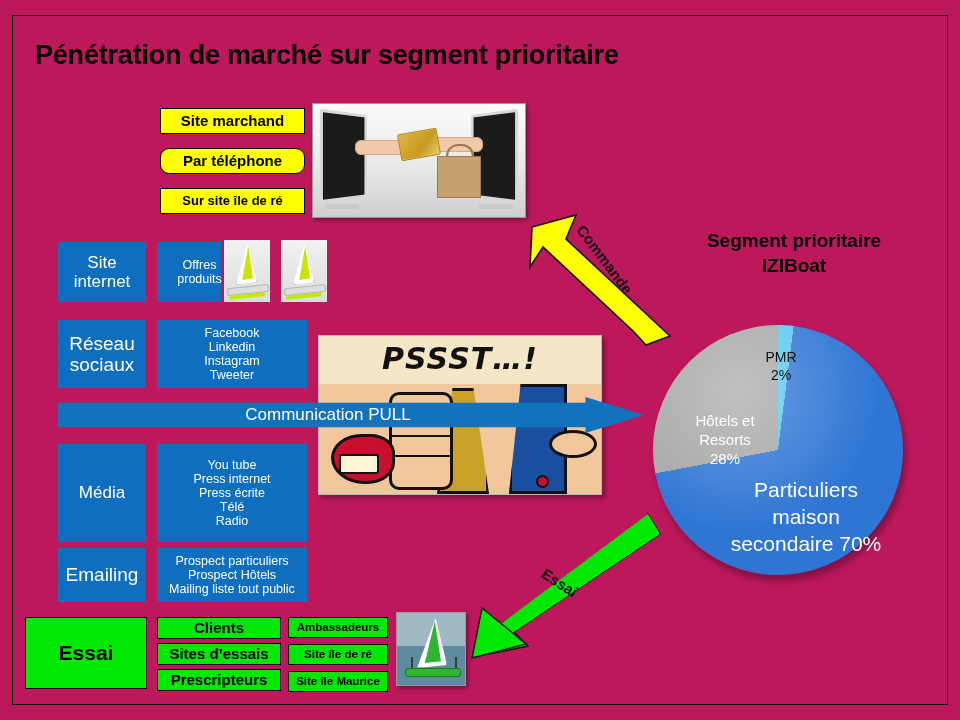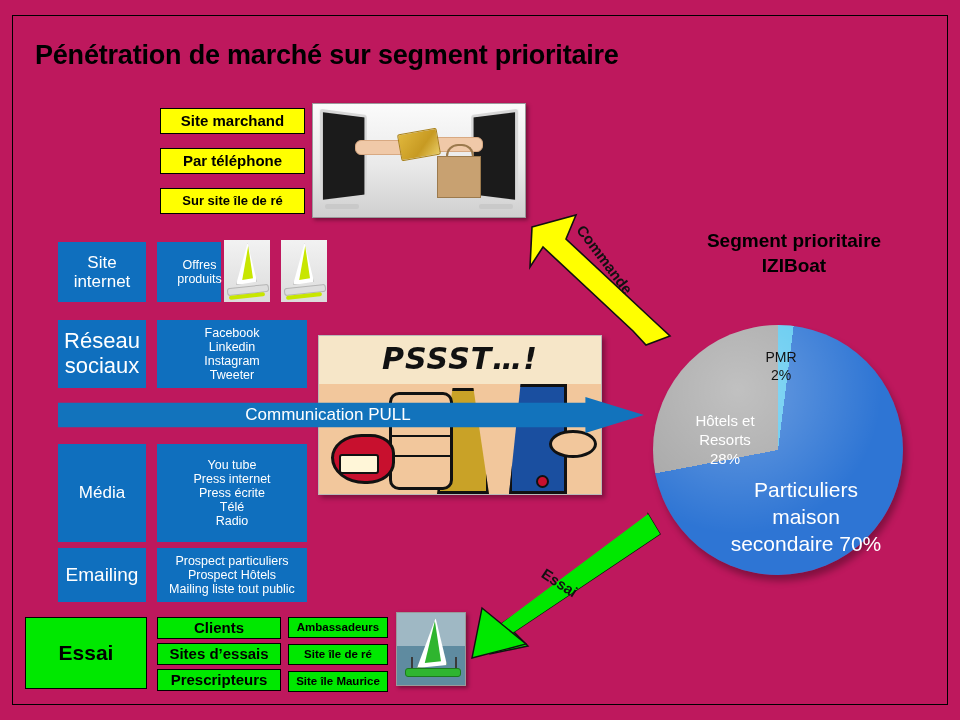--- a/index.html
+++ b/index.html
@@ -136,21 +136,21 @@
 </head>
 <body>
 
 <div id="slide">
   <div id="frame"></div>
 
   <div class="ttl">Pénétration de marché sur segment prioritaire</div>
 
 
   <div class="box yel" style="left:160px;top:108px;width:145px;height:26px;font-size:15px;">Site marchand</div>
-  <div class="box yel" style="left:160px;top:148px;width:145px;height:26px;font-size:15px;">Par téléphone</div>
+  <div class="box yel" style="left:160px;top:148px;width:145px;height:26px;font-size:15px;border-radius:9px;">Par téléphone</div>
   <div class="box yel" style="left:160px;top:188px;width:145px;height:26px;font-size:13px;">Sur site île de ré</div>
 
   <div class="pic" id="ecom">
     <div class="mon" id="mL"></div>
     <div class="mon" id="mR"></div>
     <div id="standL"></div>
     <div id="standR"></div>
     <div class="arm" id="armL"></div>
     <div class="arm" id="armR"></div>
     <div id="card"></div>
@@ -172,21 +172,21 @@
     <div class="hull"></div>
     <div class="hull2"></div>
   </div>
   <div class="boat pic" id="b2">
     <div class="sail"></div>
     <div class="sailg"></div>
     <div class="hull"></div>
     <div class="hull2"></div>
   </div>
 
-  <div class="box blu" style="left:58px;top:320px;width:88px;height:68px;font-size:22px;flex-direction:column;">
+  <div class="box blu" style="left:58px;top:320px;width:88px;height:68px;font-size:19px;flex-direction:column;">
     <span>Réseau</span>
     <span>sociaux</span>
   </div>
   <div class="box blu" style="left:157px;top:320px;width:150px;height:68px;font-size:12.5px;flex-direction:column;">
     <span>Facebook</span>
     <span>Linkedin</span>
     <span>Instagram</span>
     <span>Tweeter</span>
   </div>
 

